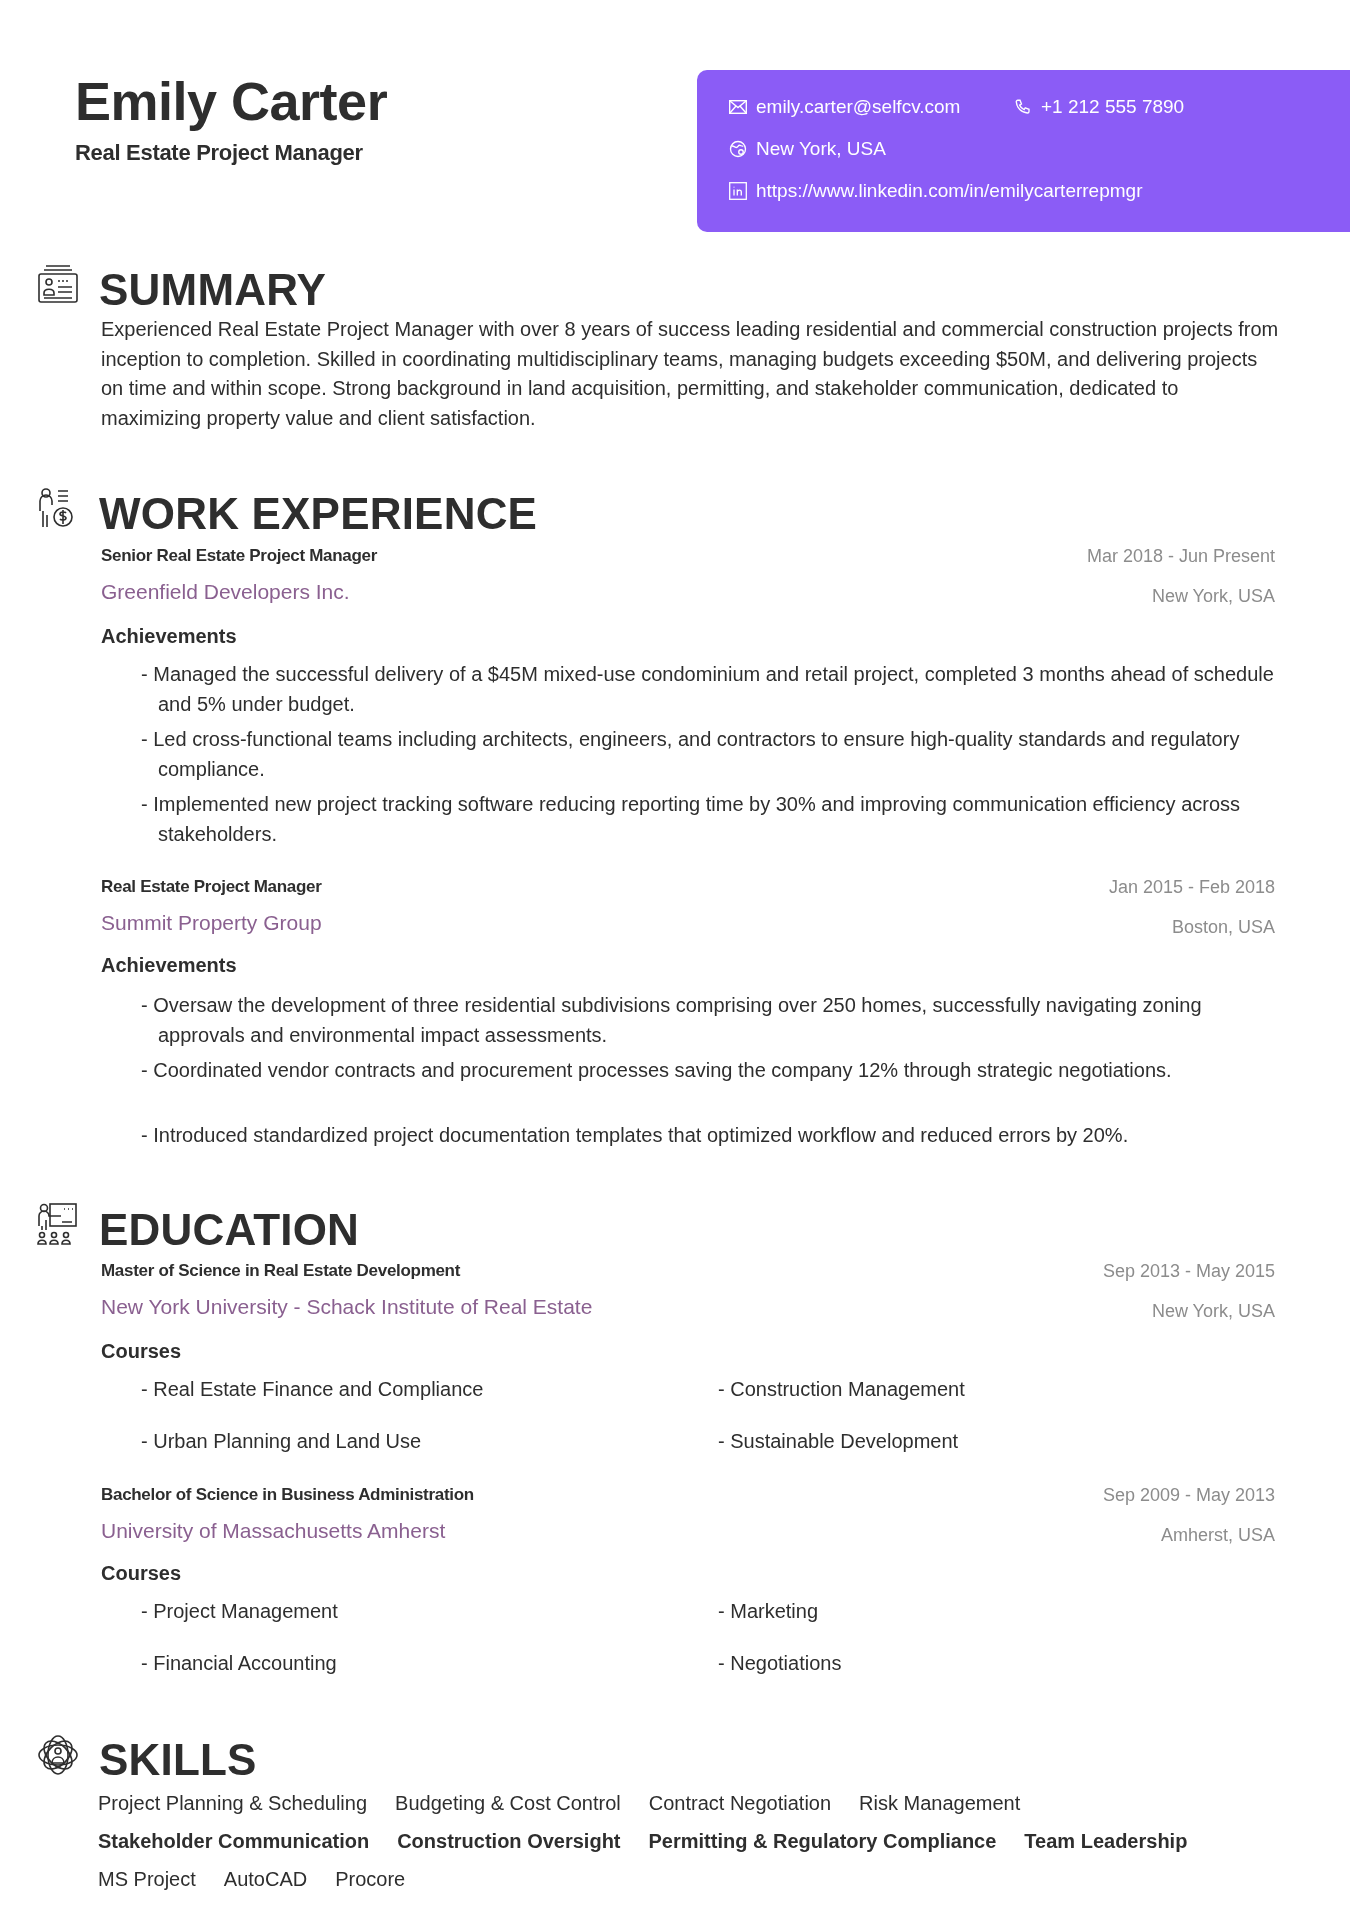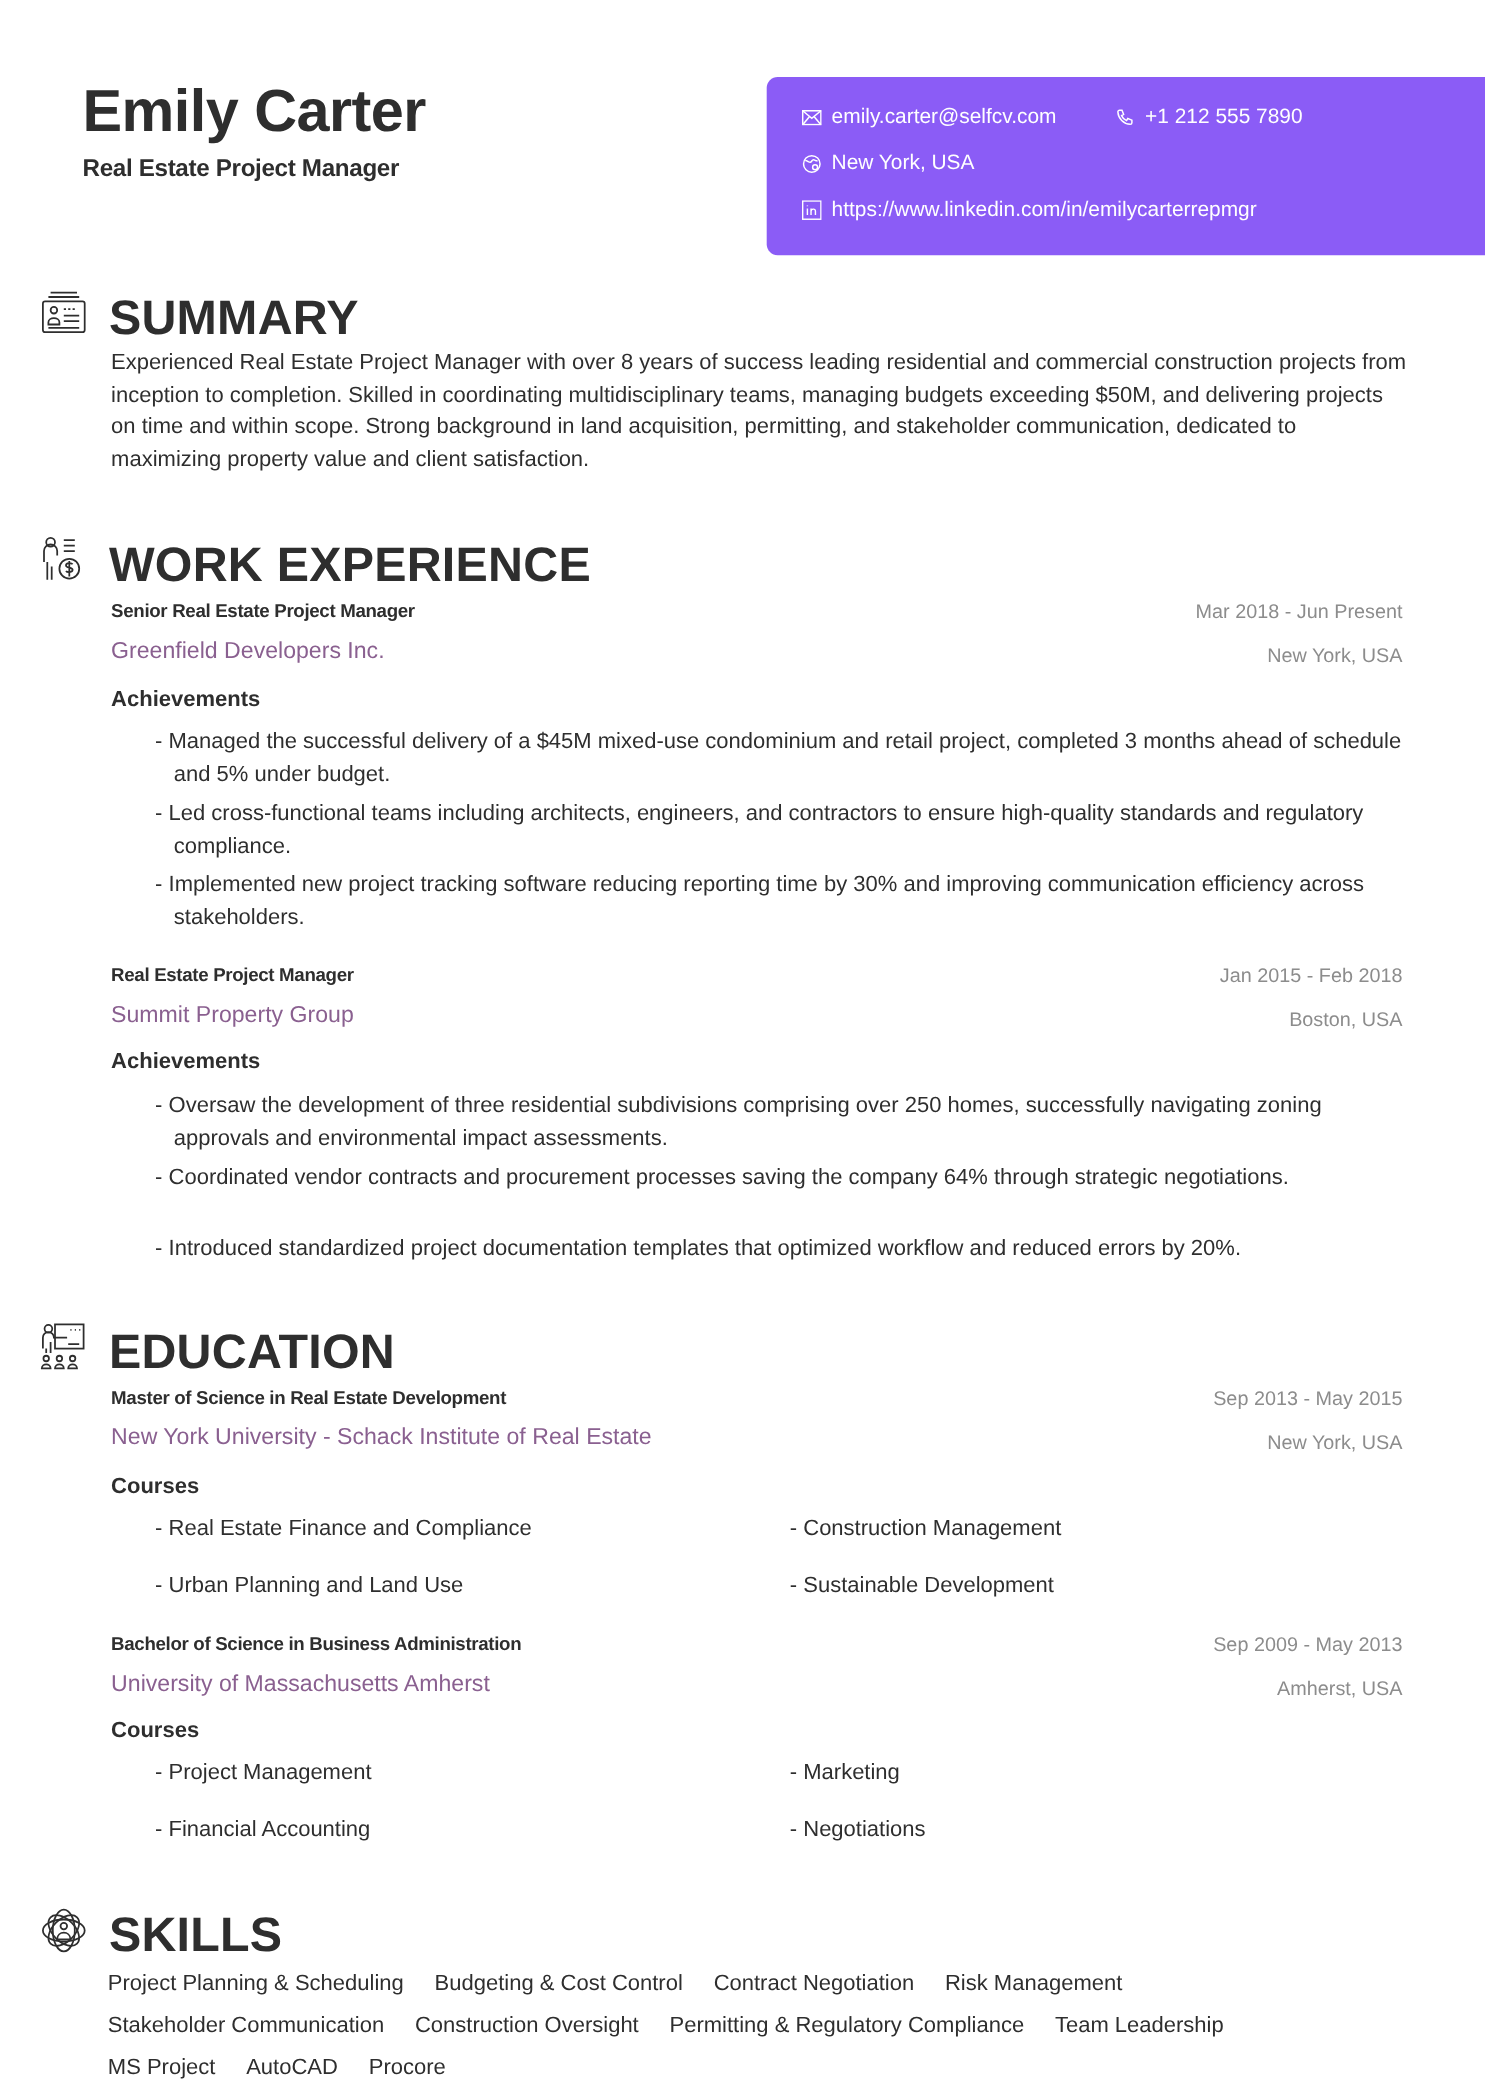--- a/index.html
+++ b/index.html
@@ -108,21 +108,21 @@
 <div class="bullet" style="top:659px;">- Managed the successful delivery of a $45M mixed-use condominium and retail project, completed 3 months ahead of schedule and 5% under budget.</div>
 <div class="bullet" style="top:724px;">- Led cross-functional teams including architects, engineers, and contractors to ensure high-quality standards and regulatory compliance.</div>
 <div class="bullet" style="top:789px;">- Implemented new project tracking software reducing reporting time by 30% and improving communication efficiency across stakeholders.</div>
 
 <div class="abs job-title" style="top:877px;">Real Estate Project Manager</div>
 <div class="abs meta" style="top:877px;">Jan 2015 - Feb 2018</div>
 <div class="abs company" style="top:911px;">Summit Property Group</div>
 <div class="abs meta" style="top:917px;">Boston, USA</div>
 <div class="abs label" style="top:954px;">Achievements</div>
 <div class="bullet" style="top:990px;">- Oversaw the development of three residential subdivisions comprising over 250 homes, successfully navigating zoning approvals and environmental impact assessments.</div>
-<div class="bullet" style="top:1055px;">- Coordinated vendor contracts and procurement processes saving the company 64% through strategic negotiations.</div>
+<div class="bullet" style="top:1055px;">- Coordinated vendor contracts and procurement processes saving the company 12% through strategic negotiations.</div>
 <div class="bullet" style="top:1120px;">- Introduced standardized project documentation templates that optimized workflow and reduced errors by 20%.</div>
 
 <div class="sec-icon" style="top:1202px;">
   <svg width="44" height="44" viewBox="0 0 44 44" fill="none" stroke="#2e2e2e" stroke-width="1.6">
       <rect x="14" y="2" width="26" height="22"></rect>
       <path d="M28 7h1M32 7h1M36 7h1M26 20h10"></path>
       <circle cx="8" cy="6" r="3.5"></circle>
       <path d="M3 24V14a5 5 0 0 1 10 0h12M6 24v4M10 18v10"></path>
       <circle cx="6" cy="33" r="2.5"></circle>
       <path d="M2 42c0-5 8-5 8 0z"></path>
@@ -165,21 +165,21 @@
     </svg>
 </div>
 <div class="sec-title" style="top:1735px;">SKILLS</div>
 
 <div class="skills-row" style="top:1792px;">
   <span class="skill">Project Planning &amp; Scheduling</span>
   <span class="skill">Budgeting &amp; Cost Control</span>
   <span class="skill">Contract Negotiation</span>
   <span class="skill">Risk Management</span>
 </div>
-<div class="skills-row" style="top:1830px;">
+<div class="skills-row" style="top:1830px;font-weight:bold;">
   <span class="skill">Stakeholder Communication</span>
   <span class="skill">Construction Oversight</span>
   <span class="skill">Permitting &amp; Regulatory Compliance</span>
   <span class="skill">Team Leadership</span>
 </div>
 <div class="skills-row" style="top:1868px;">
   <span class="skill">MS Project</span>
   <span class="skill">AutoCAD</span>
   <span class="skill">Procore</span>
 </div>

